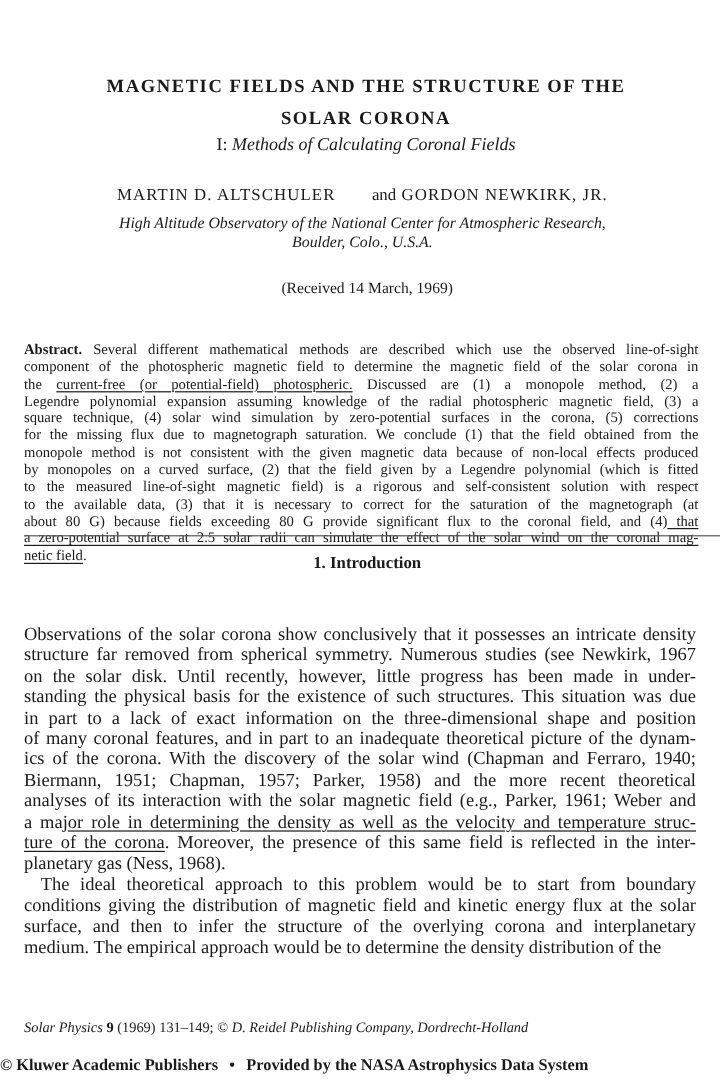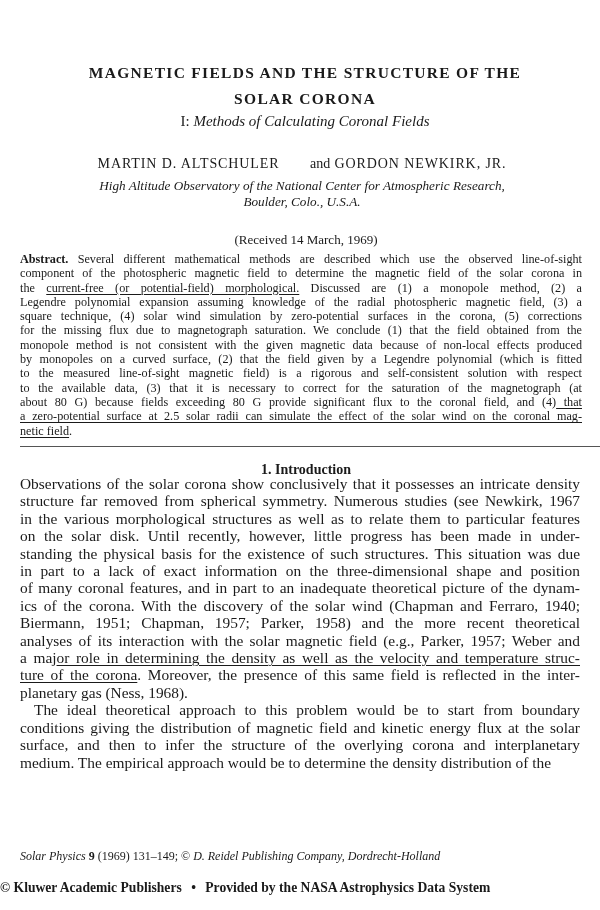--- a/index.html
+++ b/index.html
@@ -56,21 +56,21 @@
     .affil.a1 { top: 178px; }
     .affil.a2 { top: 194px; }
     .received {
       position: absolute;
       top: 232px; left: 6px; width: 600px;
       text-align: center;
       font-size: 13px;
     }
     .abstract {
       position: absolute;
-      top: 252px; left: 20px; width: 562px;
+      top: 284px; left: 20px; width: 562px;
       font-size: 12.2px;
       line-height: 14.3px;
     }
     .abstract .line, .body .line {
       display: block;
       white-space: nowrap;
       text-align: justify;
       text-align-last: justify;
     }
     .abstract .line.last, .body .line.last {
@@ -87,21 +87,21 @@
     .section-head {
       position: absolute;
       top: 462px; left: 6px; width: 600px;
       text-align: center;
       font-weight: bold;
       font-size: 14px;
       font-family: "Liberation Serif", serif;
     }
     .body {
       position: absolute;
-      top: 475px; left: 20px; width: 560px;
+      top: 520px; left: 20px; width: 560px;
       font-size: 15.4px;
       line-height: 17.4px;
     }
     .body .indent { padding-left: 14px; box-sizing: border-box; }
     .footer-cite {
       position: absolute;
       top: 849px; left: 20px;
       font-size: 12px;
       font-style: italic;
     }
@@ -136,47 +136,46 @@
   </div>
 
   <div class="affil a1">High Altitude Observatory of the National Center for Atmospheric Research,</div>
   <div class="affil a2">Boulder, Colo., U.S.A.</div>
 
   <div class="received">(Received 14 March, 1969)</div>
 
   <div class="abstract" id="abstract">
       <span class="line"><span class="lead">Abstract.</span><span> Several different mathematical methods are described which use the observed line-of-sight</span></span>
       <span class="line"><span>component of the photospheric magnetic field to determine the magnetic field of the solar corona in</span></span>
-      <span class="line"><span>the </span><span class="ul">current-free (or potential-field) morphological.</span><span> Discussed are (1) a monopole method, (2) a</span></span>
+      <span class="line"><span>the </span><span class="ul">current-free (or potential-field) photospheric.</span><span> Discussed are (1) a monopole method, (2) a</span></span>
       <span class="line"><span>Legendre polynomial expansion assuming knowledge of the radial photospheric magnetic field, (3) a</span></span>
       <span class="line"><span>square technique, (4) solar wind simulation by zero-potential surfaces in the corona, (5) corrections</span></span>
       <span class="line"><span>for the missing flux due to magnetograph saturation. We conclude (1) that the field obtained from the</span></span>
       <span class="line"><span>monopole method is not consistent with the given magnetic data because of non-local effects produced</span></span>
       <span class="line"><span>by monopoles on a curved surface, (2) that the field given by a Legendre polynomial (which is fitted</span></span>
       <span class="line"><span>to the measured line-of-sight magnetic field) is a rigorous and self-consistent solution with respect</span></span>
       <span class="line"><span>to the available data, (3) that it is necessary to correct for the saturation of the magnetograph (at</span></span>
       <span class="line"><span>about 80 G) because fields exceeding 80 G provide significant flux to the coronal field, and (4)</span><span class="ul"> that</span></span>
       <span class="line"><span class="ul">a zero-potential surface at 2.5 solar radii can simulate the effect of the solar wind on the coronal mag-</span></span>
       <span class="line last"><span class="ul">netic field</span><span>.</span></span>
     </div>
   <div class="rule-abs"></div>
 
   <div class="section-head">1.  Introduction</div>
 
   <div class="body" id="body">
       <span class="line"><span>Observations of the solar corona show conclusively that it possesses an intricate density</span></span>
       <span class="line"><span>structure far removed from spherical symmetry. Numerous studies (see Newkirk, 1967</span></span>
-      <span class="line"><span>in the various morphological structures as well as to relate them to particular features</span></span>
       <span class="line"><span>on the solar disk. Until recently, however, little progress has been made in under-</span></span>
       <span class="line"><span>standing the physical basis for the existence of such structures. This situation was due</span></span>
       <span class="line"><span>in part to a lack of exact information on the three-dimensional shape and position</span></span>
       <span class="line"><span>of many coronal features, and in part to an inadequate theoretical picture of the dynam-</span></span>
       <span class="line"><span>ics of the corona. With the discovery of the solar wind (Chapman and Ferraro, 1940;</span></span>
       <span class="line"><span>Biermann, 1951; Chapman, 1957; Parker, 1958) and the more recent theoretical</span></span>
-      <span class="line"><span>analyses of its interaction with the solar magnetic field (e.g., Parker, 1957; Weber and</span></span>
+      <span class="line"><span>analyses of its interaction with the solar magnetic field (e.g., Parker, 1961; Weber and</span></span>
       <span class="line"><span>a maj</span><span class="ul">or role in determining the density as well as the velocity and temperature struc-</span></span>
       <span class="line"><span class="ul">ture of the corona</span><span>. Moreover, the presence of this same field is reflected in the inter-</span></span>
       <span class="line last"><span>planetary gas (Ness, 1968).</span></span>
       <span class="line indent"><span>The ideal theoretical approach to this problem would be to start from boundary</span></span>
       <span class="line"><span>conditions giving the distribution of magnetic field and kinetic energy flux at the solar</span></span>
       <span class="line"><span>surface, and then to infer the structure of the overlying corona and interplanetary</span></span>
       <span class="line last"><span>medium. The empirical approach would be to determine the density distribution of the</span></span>
     </div>
 
   <div class="footer-cite">

